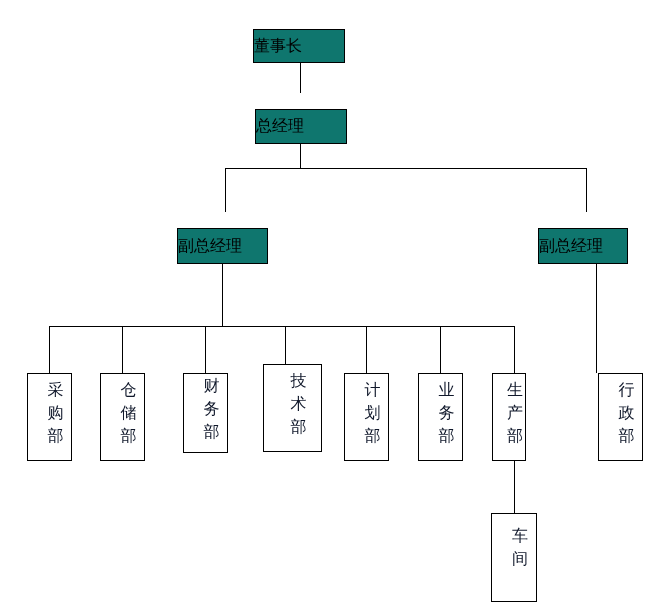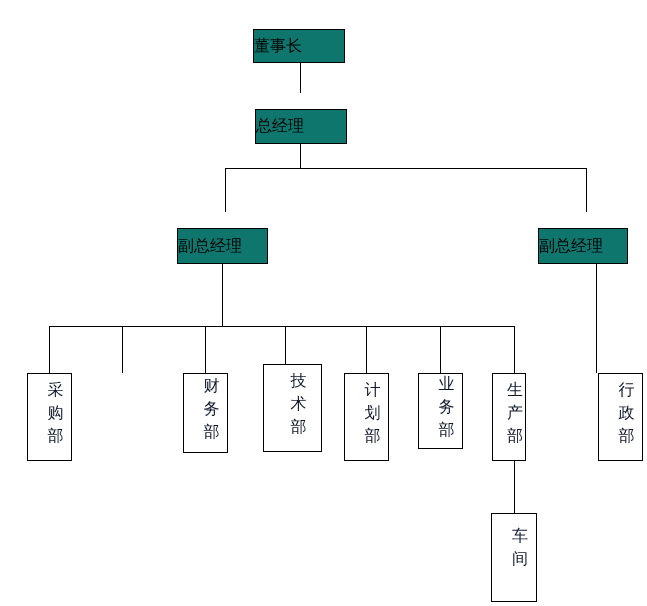--- a/index.html
+++ b/index.html
@@ -91,30 +91,33 @@
   <div class="box" style="left:177px; top:212px; width:91px; height:36px;">
     <span>副总经理</span>
   </div>
   <div class="box" style="left:538px; top:212px; width:90px; height:36px;">
     <span>副总经理</span>
   </div>
 
   <div class="vbox" style="left:27px; top:373px; width:45px; height:88px;">
     <span class="vtext">采购部</span>
   </div>
+  <div class="vbox" style="left:100px; top:373px; width:45px; height:88px;">
+    <span class="vtext">仓储部</span>
+  </div>
   <div class="vbox" style="left:183px; top:373px; width:45px; height:80px;">
     <span class="vtext">财务部</span>
   </div>
   <div class="vbox" style="left:263px; top:364px; width:59px; height:88px;">
     <span class="vtext">技术部</span>
   </div>
   <div class="vbox" style="left:344px; top:373px; width:45px; height:88px;">
     <span class="vtext">计划部</span>
   </div>
-  <div class="vbox" style="left:418px; top:373px; width:45px; height:76px;">
+  <div class="vbox" style="left:418px; top:373px; width:45px; height:88px;">
     <span class="vtext">业务部</span>
   </div>
   <div class="vbox" style="left:492px; top:373px; width:34px; height:88px;">
     <span class="vtext">生产部</span>
   </div>
   <div class="vbox" style="left:574px; top:373px; width:45px; height:88px;margin-left:24px;">
     <span class="vtext">行政部</span>
   </div>
 
   <div class="vbox workshop" style="left:491px; top:513px; width:46px; height:89px;">

